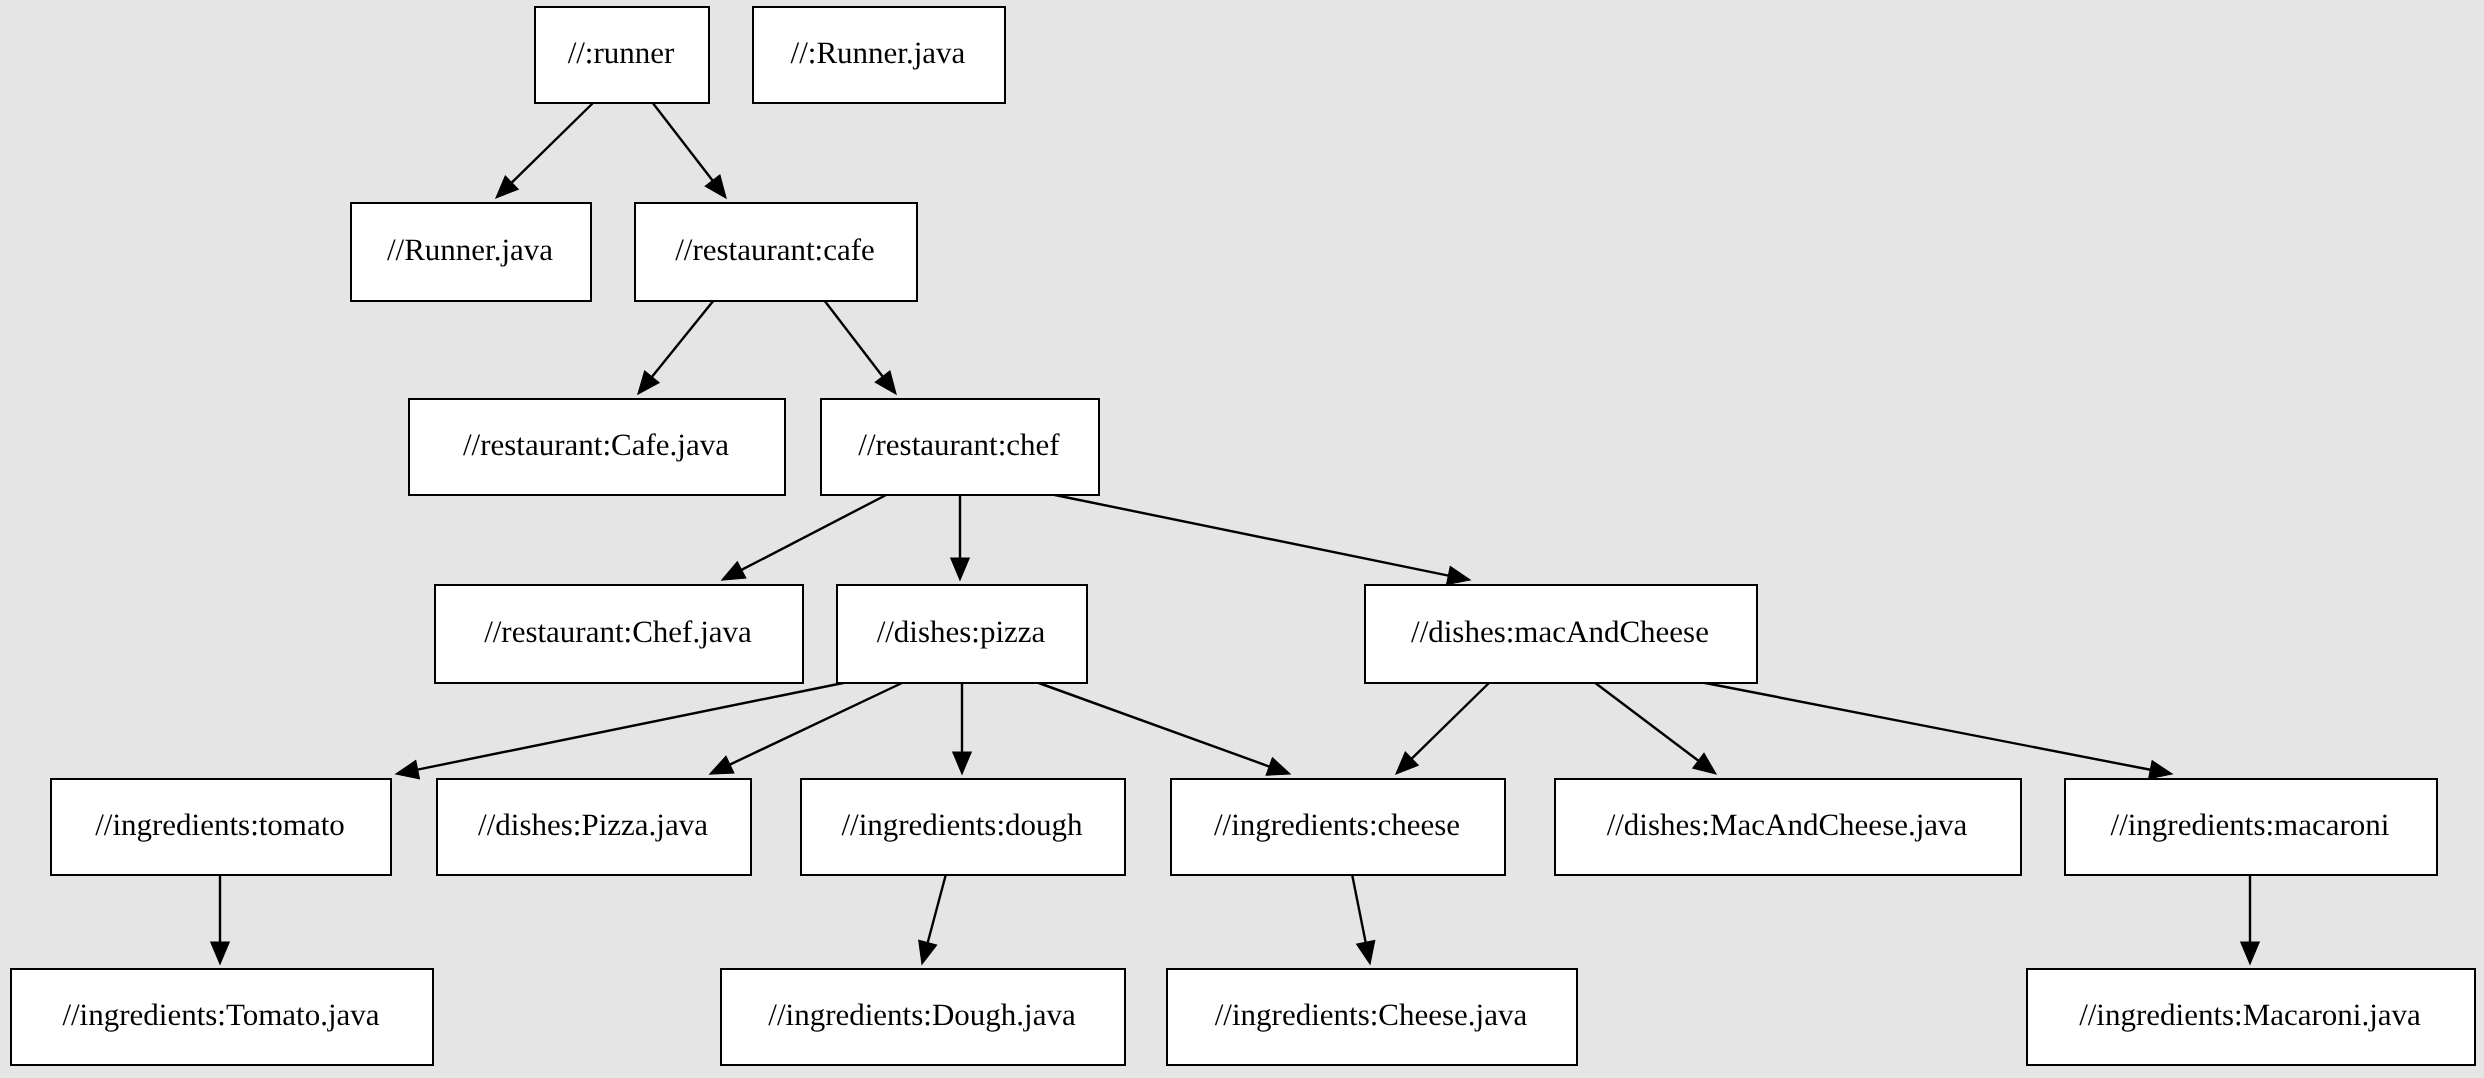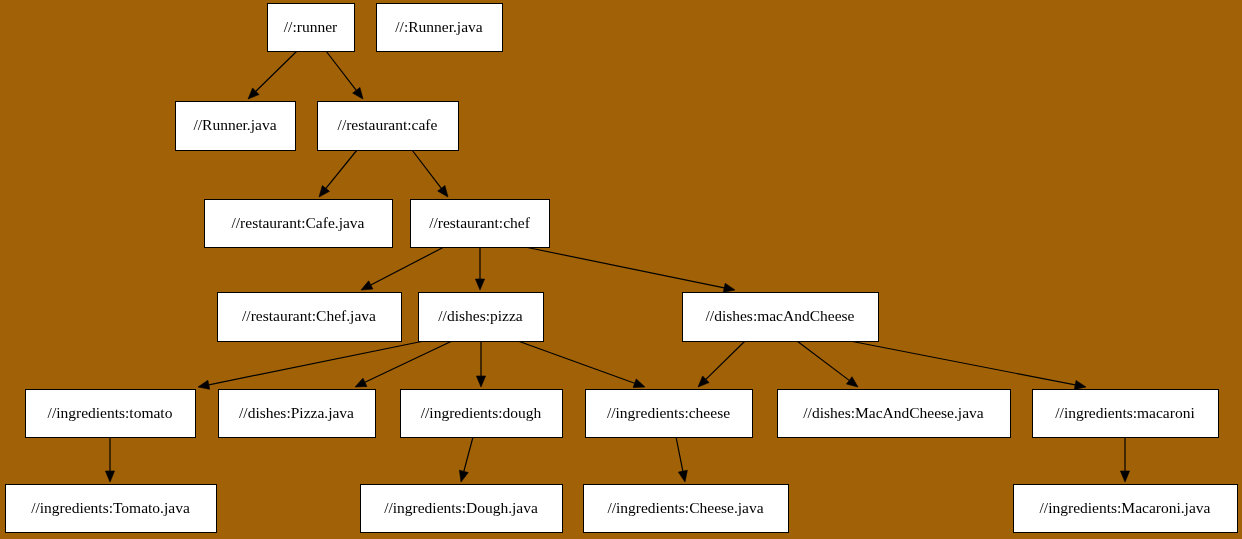--- a/index.html
+++ b/index.html
@@ -5,21 +5,21 @@
 <style>
   html, body {
     margin: 0;
     padding: 0;
     background: #ffffff;
   }
   #graph-root {
     position: relative;
     width: 1242px;
     height: 539px;
-    background: #a16207;
+    background: #e5e5e5;
     font-family: "Liberation Serif", "DejaVu Serif", serif;
     overflow: hidden;
   }
   svg.graph-canvas {
     position: absolute;
     left: 0;
     top: 0;
     width: 1242px;
     height: 539px;
     display: block;

